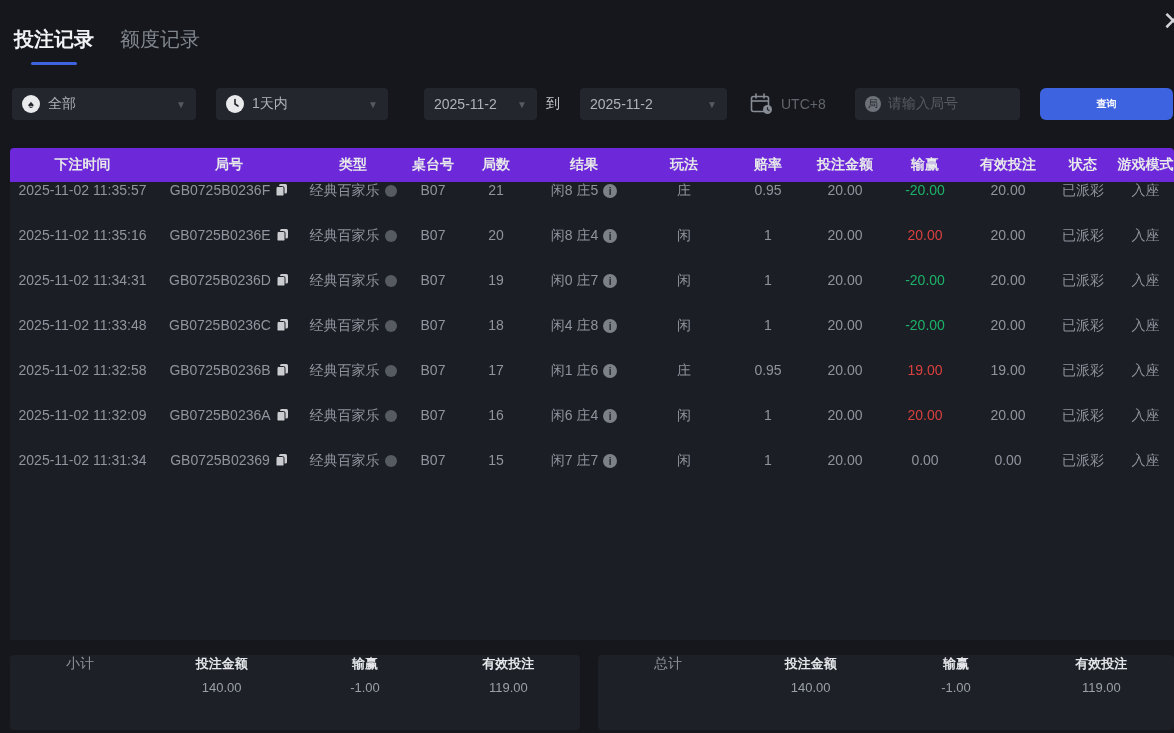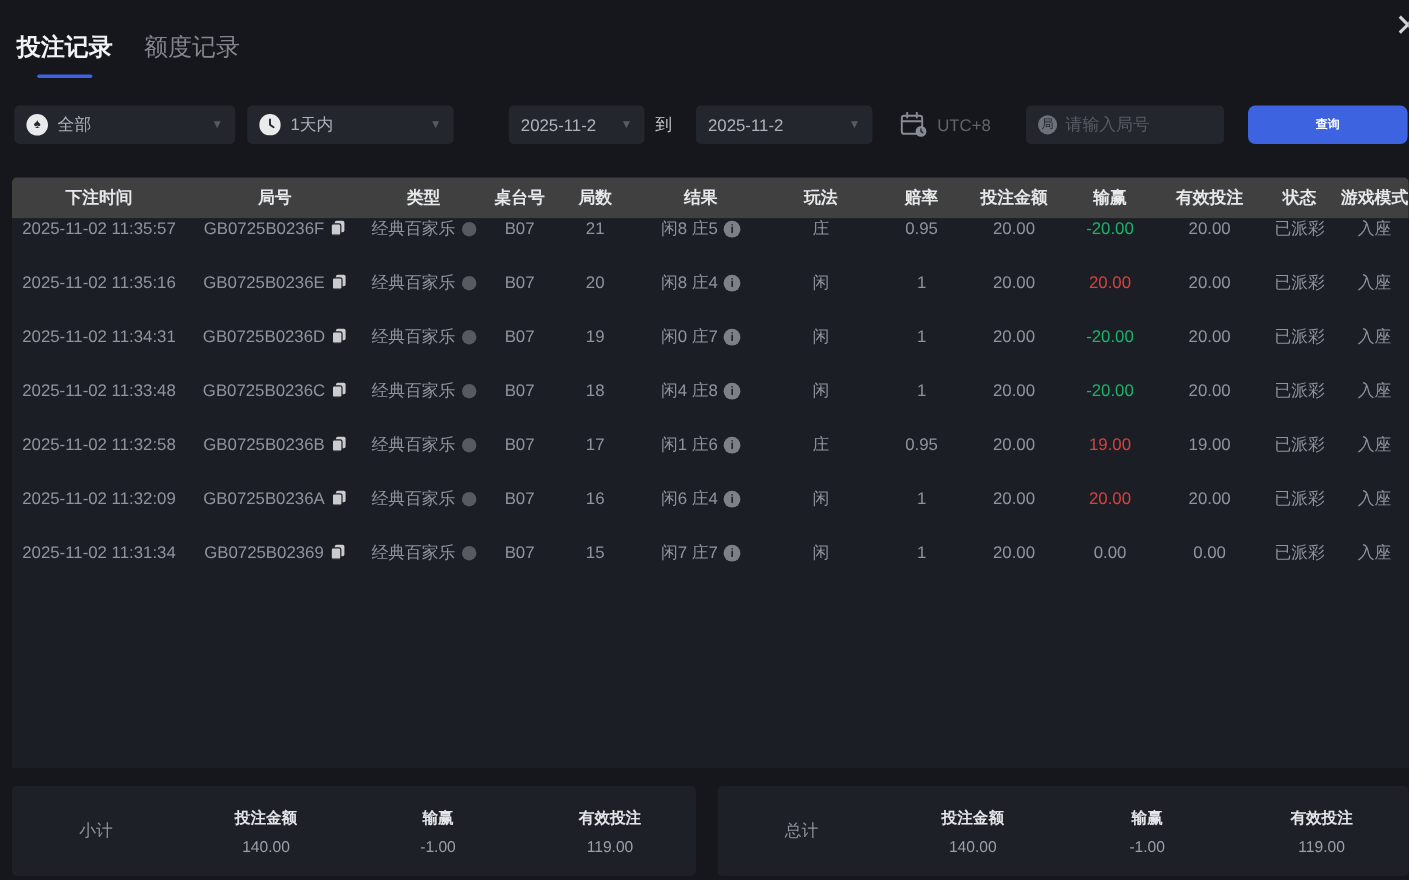--- a/index.html
+++ b/index.html
@@ -15,55 +15,55 @@
   .tab { font-size:20px; color:#82878f; cursor:pointer; }
   .tab--active { color:#f2f3f5; font-weight:bold; }
   .tab--active::after { content:""; display:block; width:46px; height:3px;
     margin:9px auto 0; background:var(--accent); border-radius:2px; }
   .close { position:absolute; top:8px; right:-10px; font-size:26px; color:#cfd2d6; cursor:pointer; line-height:1; }
   
   .fbar { position:absolute; top:88px; left:12px; width:1162px; height:32px; }
   .ctl { position:absolute; top:0; height:32px; background:#23262d; border-radius:4px;
          display:flex; align-items:center; padding:0 10px; color:#aeb2ba; font-size:14px; }
   .caret { margin-left:auto; color:#565b63; font-size:10px; }
-  .dd1 { left:0; width:184px; } .dd2 { left:194px; width:172px;text-align:center; }
+  .dd1 { left:0; width:184px; } .dd2 { left:204px; width:172px;text-align:center; }
   .date1 { left:412px; width:113px; } .date2 { left:568px; width:147px; }
   .to-label { position:absolute; left:534px; top:7px; color:#c4c7cc; font-size:14px; }
   .circle-ic { width:18px; height:18px; border-radius:50%; background:#e9eaec; color:#22252b;
     display:inline-flex; align-items:center; justify-content:center; font-size:11px; margin-right:8px; flex:0 0 auto; }
   .clock-svg { margin-right:8px; flex:0 0 auto; }
   .utc-wrap { position:absolute; left:738px; top:5px; display:flex; align-items:center; gap:8px; }
   .utc-text { color:#60656d; font-size:14px; }
   .round-input { left:843px; width:165px; }
   .round-ic { width:16px; height:16px; border-radius:50%; background:#6d727a; color:#23262d;
     display:inline-flex; align-items:center; justify-content:center; font-size:10px; margin-right:7px; flex:0 0 auto; }
   .placeholder { color:#575c64;text-align:right; }
   .search-btn { position:absolute; left:1028px; top:0; width:133px; height:32px; background:var(--accent);
     border:none; border-radius:6px; color:#fff; font-size:10px; font-weight:bold; cursor:pointer;
     font-family:"Liberation Sans", sans-serif; }
   
-  .thead { position:absolute; top:148px; left:10px; width:1164px; height:34px; background:#404040;
+  .thead { position:absolute; top:148px; left:10px; width:1164px; height:34px; background:#6d28d9;
     display:flex; align-items:center; border-radius:4px 4px 0 0; }
   .thead .cell { color:#e6e8ea; font-weight:bold; font-size:14px; }
   .tbody { position:absolute; top:182px; left:10px; width:1164px; height:458px; background:#1b1e24;
     display:flex; flex-direction:column; }
   .trow { height:45px; display:flex; align-items:flex-start; }
   .cell { display:flex; align-items:center; justify-content:center; gap:5px;
     text-align:center; color:#8f949e; font-size:14px; overflow:hidden; }
   .c1{width:145px}.c2{width:148px}.c3{width:100px}.c4{width:60px}.c5{width:66px}.c6{width:110px}
   .c7{width:90px}.c8{width:78px}.c9{width:76px}.c10{width:84px}.c11{width:82px}.c12{width:68px}.c13{width:57px}
   .c-green { color:var(--green); } .c-red { color:var(--red); }
   .dot { width:12px; height:12px; border-radius:50%; background:#565b61; flex:0 0 auto; }
   .info { width:14px; height:14px; border-radius:50%; background:#7c8188; color:#22252b;
     font-size:10px; font-weight:bold; display:inline-flex; align-items:center; justify-content:center;
     flex:0 0 auto; font-style:normal; }
   .copy { display:inline-flex; flex:0 0 auto; }
   
   .panel { position:absolute; top:655px; height:75px; background:#1d2027; border-radius:4px;
-    display:flex; align-items:center; }
+    display:flex; align-items:flex-start; }
   .panel-sub { left:10px; width:570px; } .panel-total { left:598px; width:576px; }
   .plabel { width:140px; text-align:center; color:#8e939b; font-size:14px; }
   .stat { flex:1; text-align:center; }
   .slabel { color:#e3e5e8; font-size:13px; font-weight:bold; margin-bottom:7px; }
   .sval { color:#9aa0a8; font-size:13px; }
 </style>
 </head>
 <body>
 
 <div class="tabs">

